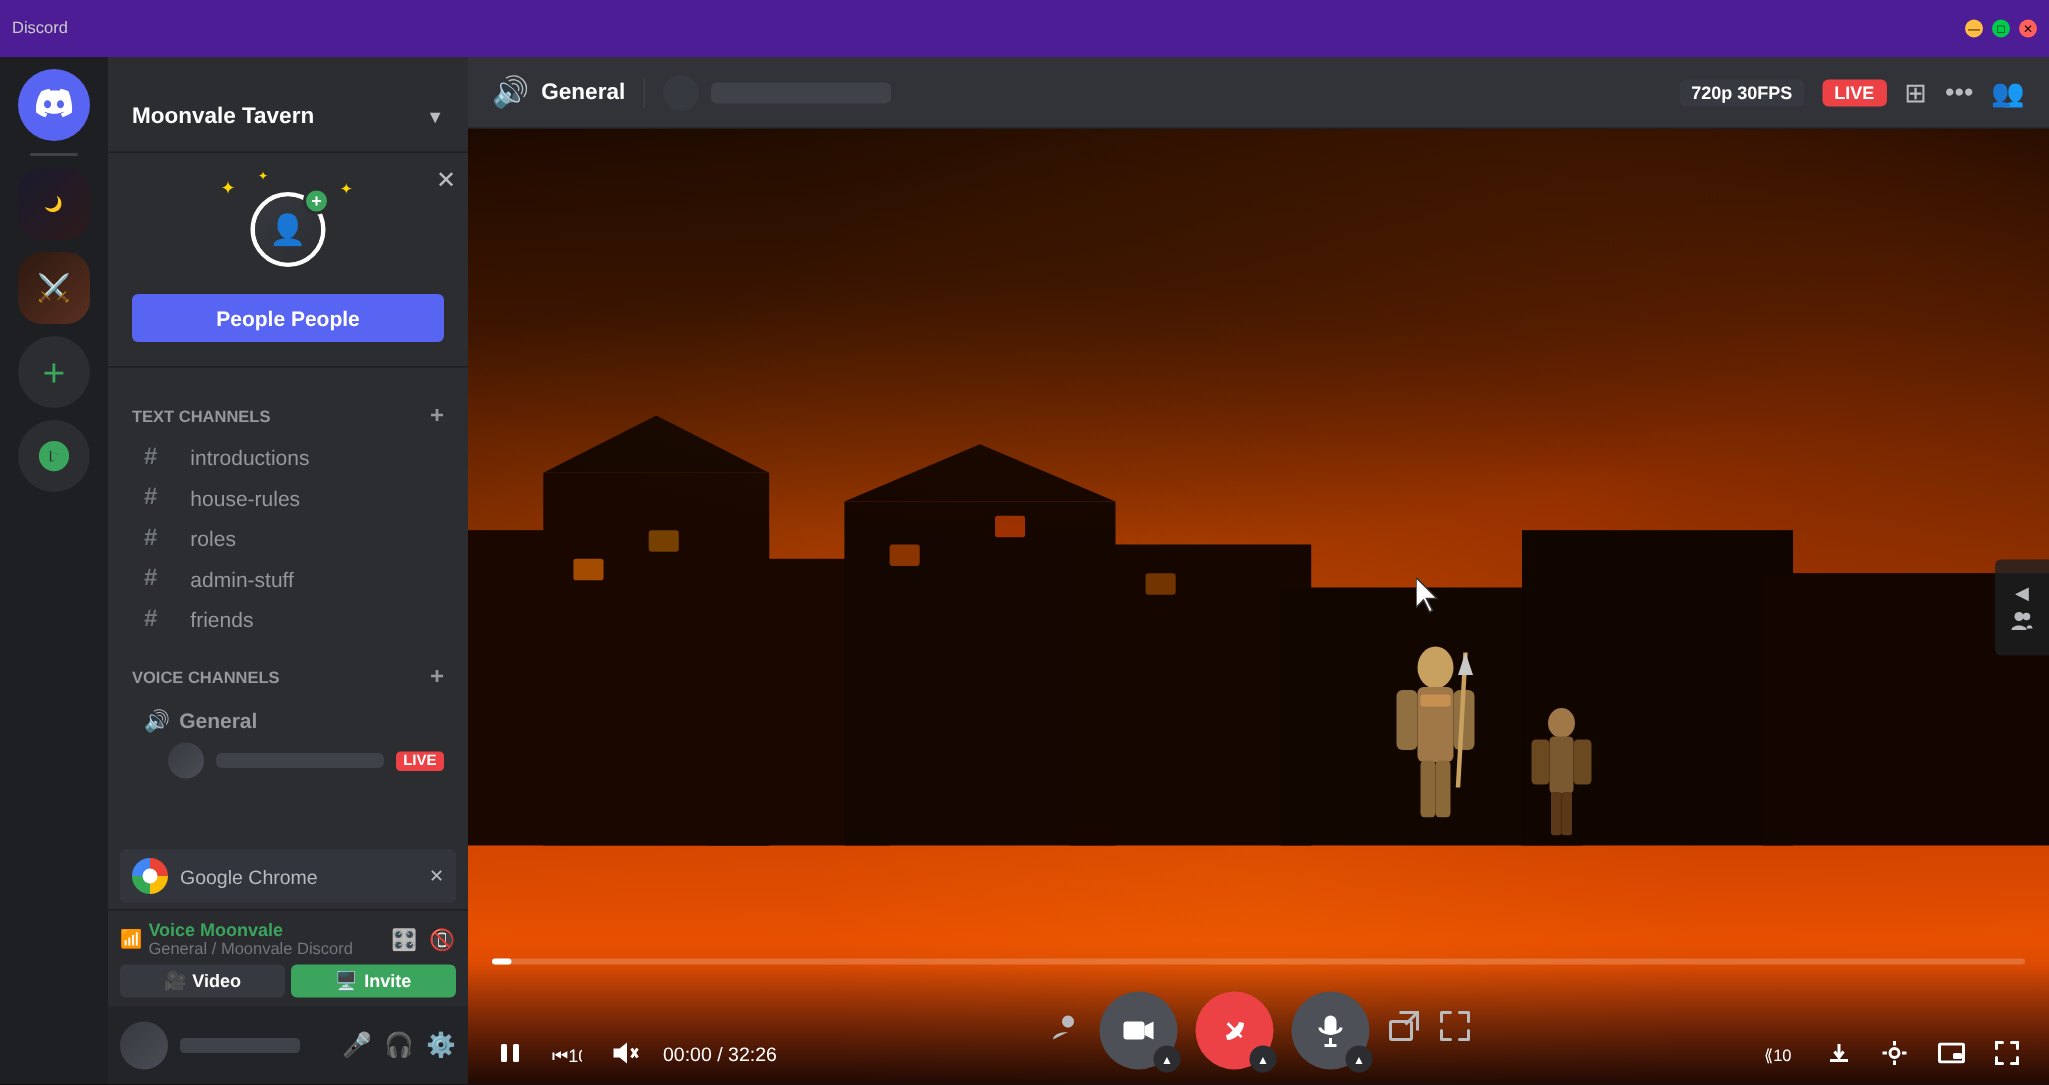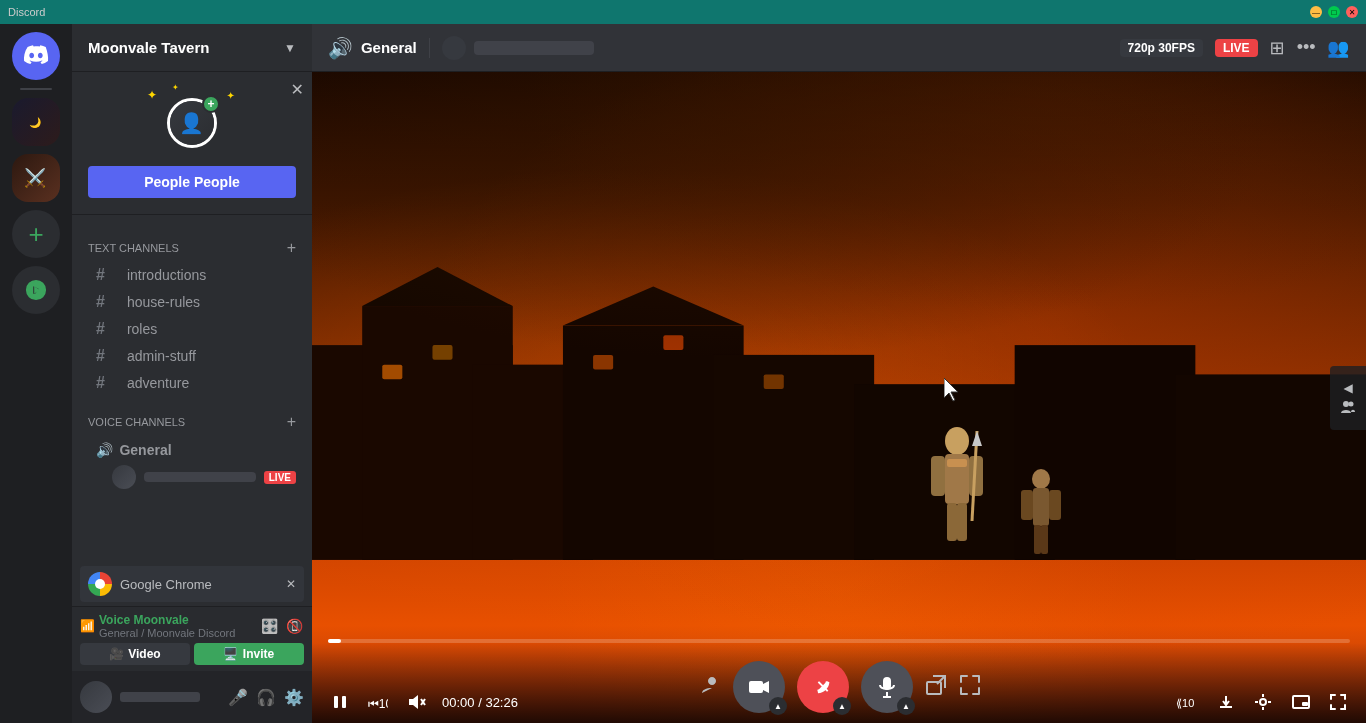--- a/index.html
+++ b/index.html
@@ -1,21 +1,21 @@
 <!DOCTYPE html>
 <html><head>
   <meta charset="utf-8">
   <style>
     * { margin: 0; padding: 0; box-sizing: border-box; }
     body { width: 1366px; height: 723px; overflow: hidden; background: #1e1f22; font-family: 'Segoe UI', sans-serif; display: flex; flex-direction: column; }
 
     
     .titlebar {
-      height: 24px;
-      background: #0f766e;
+      height: 38px;
+      background: #4c1d95;
       display: flex;
       align-items: center;
       justify-content: space-between;
       padding: 0 8px;
       flex-shrink: 0;
     }
     .titlebar-title { color: #ccc; font-size: 11px; }
     .titlebar-controls { display: flex; gap: 6px; }
     .titlebar-btn { width: 12px; height: 12px; border-radius: 50%; display: flex; align-items: center; justify-content: center; font-size: 8px; color: #000; cursor: pointer; }
     .titlebar-btn.minimize { background: #ffbd44; }
@@ -66,20 +66,21 @@
       flex-shrink: 0;
     }
     .sidebar-header {
       height: 48px;
       padding: 0 16px;
       display: flex;
       align-items: center;
       justify-content: space-between;
       border-bottom: 1px solid #1e1f22;
       cursor: pointer;
+      margin-top: 16px;
     }
     .sidebar-header-title { color: #fff; font-weight: 600; font-size: 15px; }
     .sidebar-header-chevron { color: #b9bbbe; font-size: 12px; }
 
     
     .invite-popup {
       background: #2b2d31;
       padding: 16px;
       border-bottom: 1px solid #1e1f22;
       position: relative;
@@ -138,21 +139,21 @@
 
     
     .channel-list { flex: 1; overflow-y: auto; padding: 8px 0; }
     .channel-section-header {
       display: flex;
       align-items: center;
       justify-content: space-between;
       padding: 16px 16px 4px;
       color: #96989d;
       font-size: 11px;
-      font-weight: 400;
+      font-weight: 700;
       text-transform: uppercase;
       cursor: pointer;
     }
     .channel-section-add { color: #96989d; font-size: 16px; cursor: pointer; }
     .channel-item {
       display: flex;
       align-items: center;
       padding: 4px 8px 4px 16px;
       cursor: pointer;
       border-radius: 4px;
@@ -577,21 +578,21 @@
       <div class="channel-item">
         <span class="channel-hash">#</span>
         <span class="channel-name">roles</span>
       </div>
       <div class="channel-item">
         <span class="channel-hash">#</span>
         <span class="channel-name">admin-stuff</span>
       </div>
       <div class="channel-item">
         <span class="channel-hash">#</span>
-        <span class="channel-name">adventure</span>
+        <span class="channel-name">friends</span>
       </div>
 
       <div class="channel-section-header">
         <span>VOICE CHANNELS</span>
         <span class="channel-section-add">+</span>
       </div>
       <div class="voice-channel-header">
         <span class="voice-icon">🔊</span>
         <span class="voice-name">General</span>
       </div>

